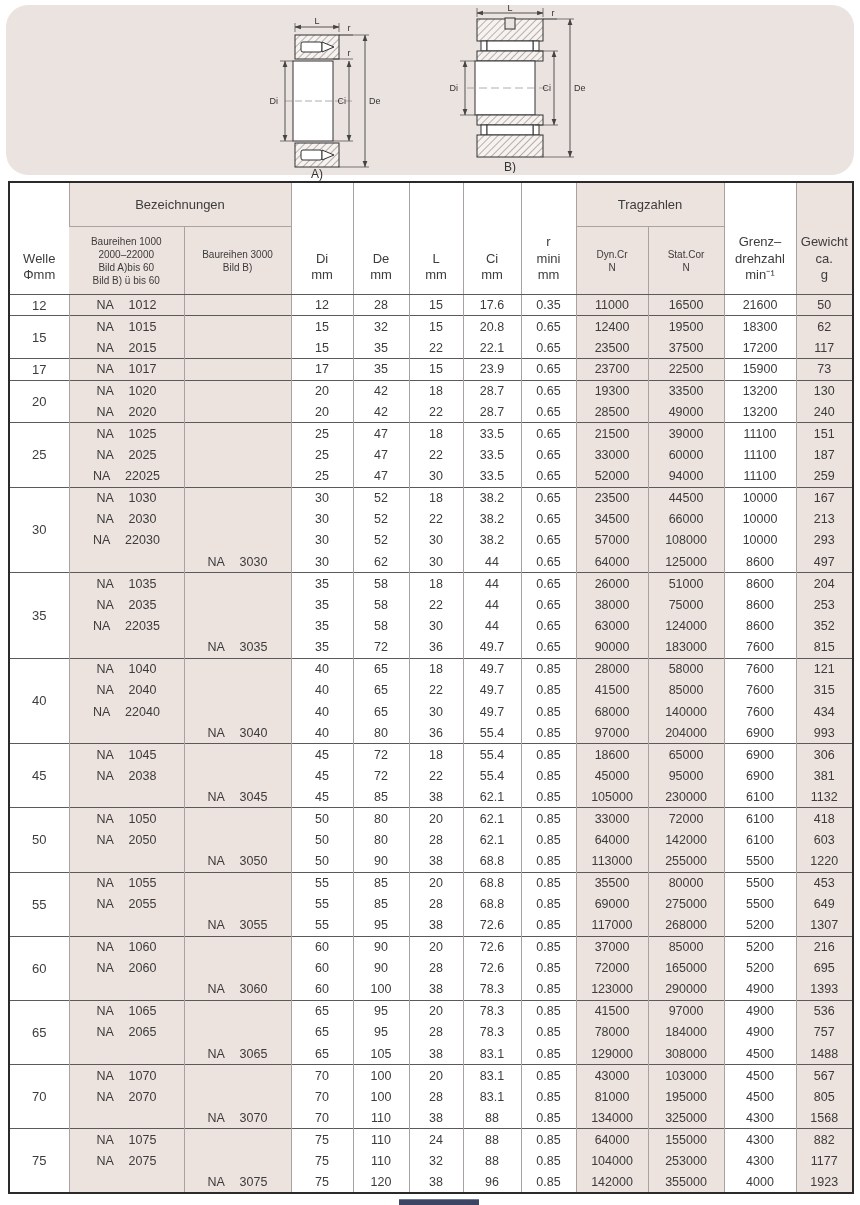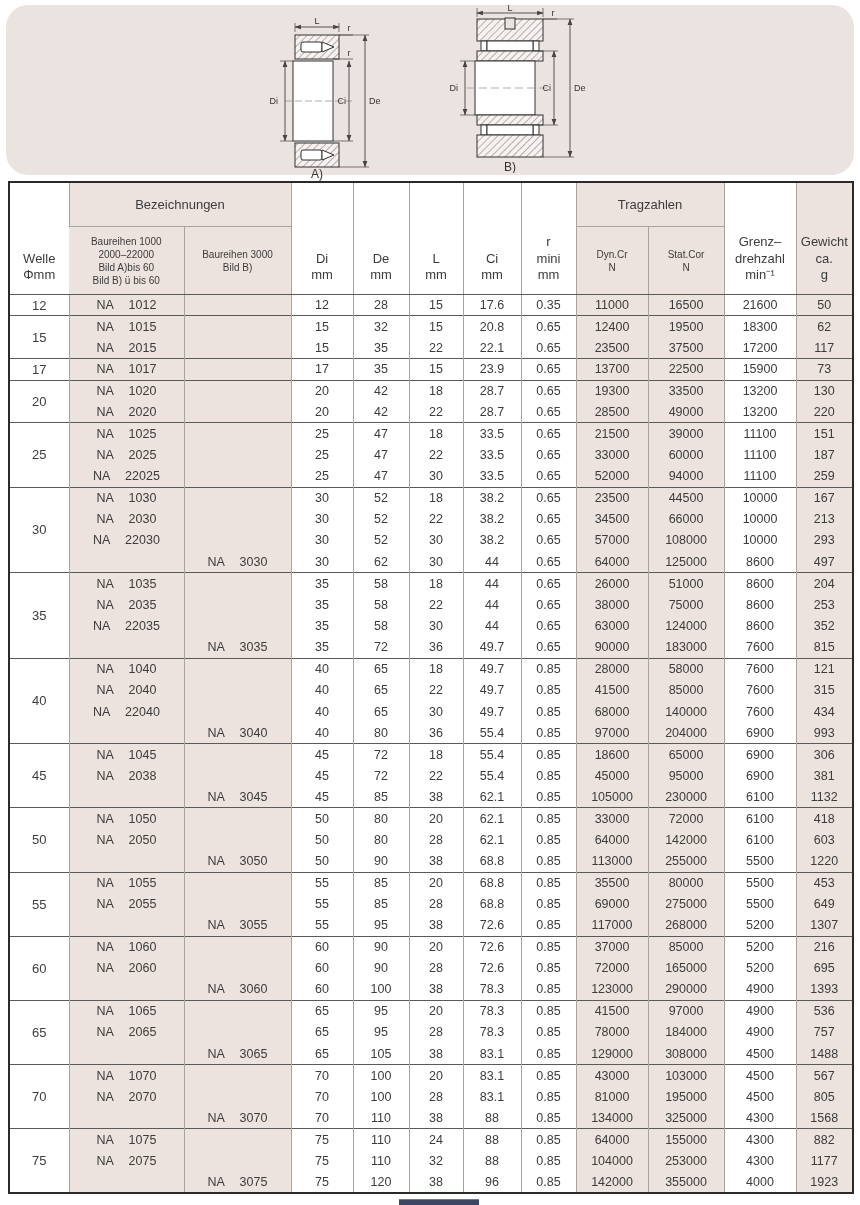--- a/index.html
+++ b/index.html
@@ -269,21 +269,21 @@
         </tr>
         <tr class="group-start">
           <td rowspan="1" class="c-welle">17</td>
           <td class="c-desig pink">NA 1017</td>
           <td class="c-desig pink"></td>
           <td>17</td>
           <td>35</td>
           <td>15</td>
           <td>23.9</td>
           <td>0.65</td>
-          <td class="pink">13700</td>
+          <td class="pink">23700</td>
           <td class="pink">22500</td>
           <td>15900</td>
           <td class="pink">73</td>
         </tr>
         <tr class="group-start">
           <td rowspan="2" class="c-welle">20</td>
           <td class="c-desig pink">NA 1020</td>
           <td class="c-desig pink"></td>
           <td>20</td>
           <td>42</td>
@@ -299,21 +299,21 @@
           <td class="c-desig pink">NA 2020</td>
           <td class="c-desig pink"></td>
           <td>20</td>
           <td>42</td>
           <td>22</td>
           <td>28.7</td>
           <td>0.65</td>
           <td class="pink">28500</td>
           <td class="pink">49000</td>
           <td>13200</td>
-          <td class="pink">220</td>
+          <td class="pink">240</td>
         </tr>
         <tr class="group-start">
           <td rowspan="3" class="c-welle">25</td>
           <td class="c-desig pink">NA 1025</td>
           <td class="c-desig pink"></td>
           <td>25</td>
           <td>47</td>
           <td>18</td>
           <td>33.5</td>
           <td>0.65</td>

